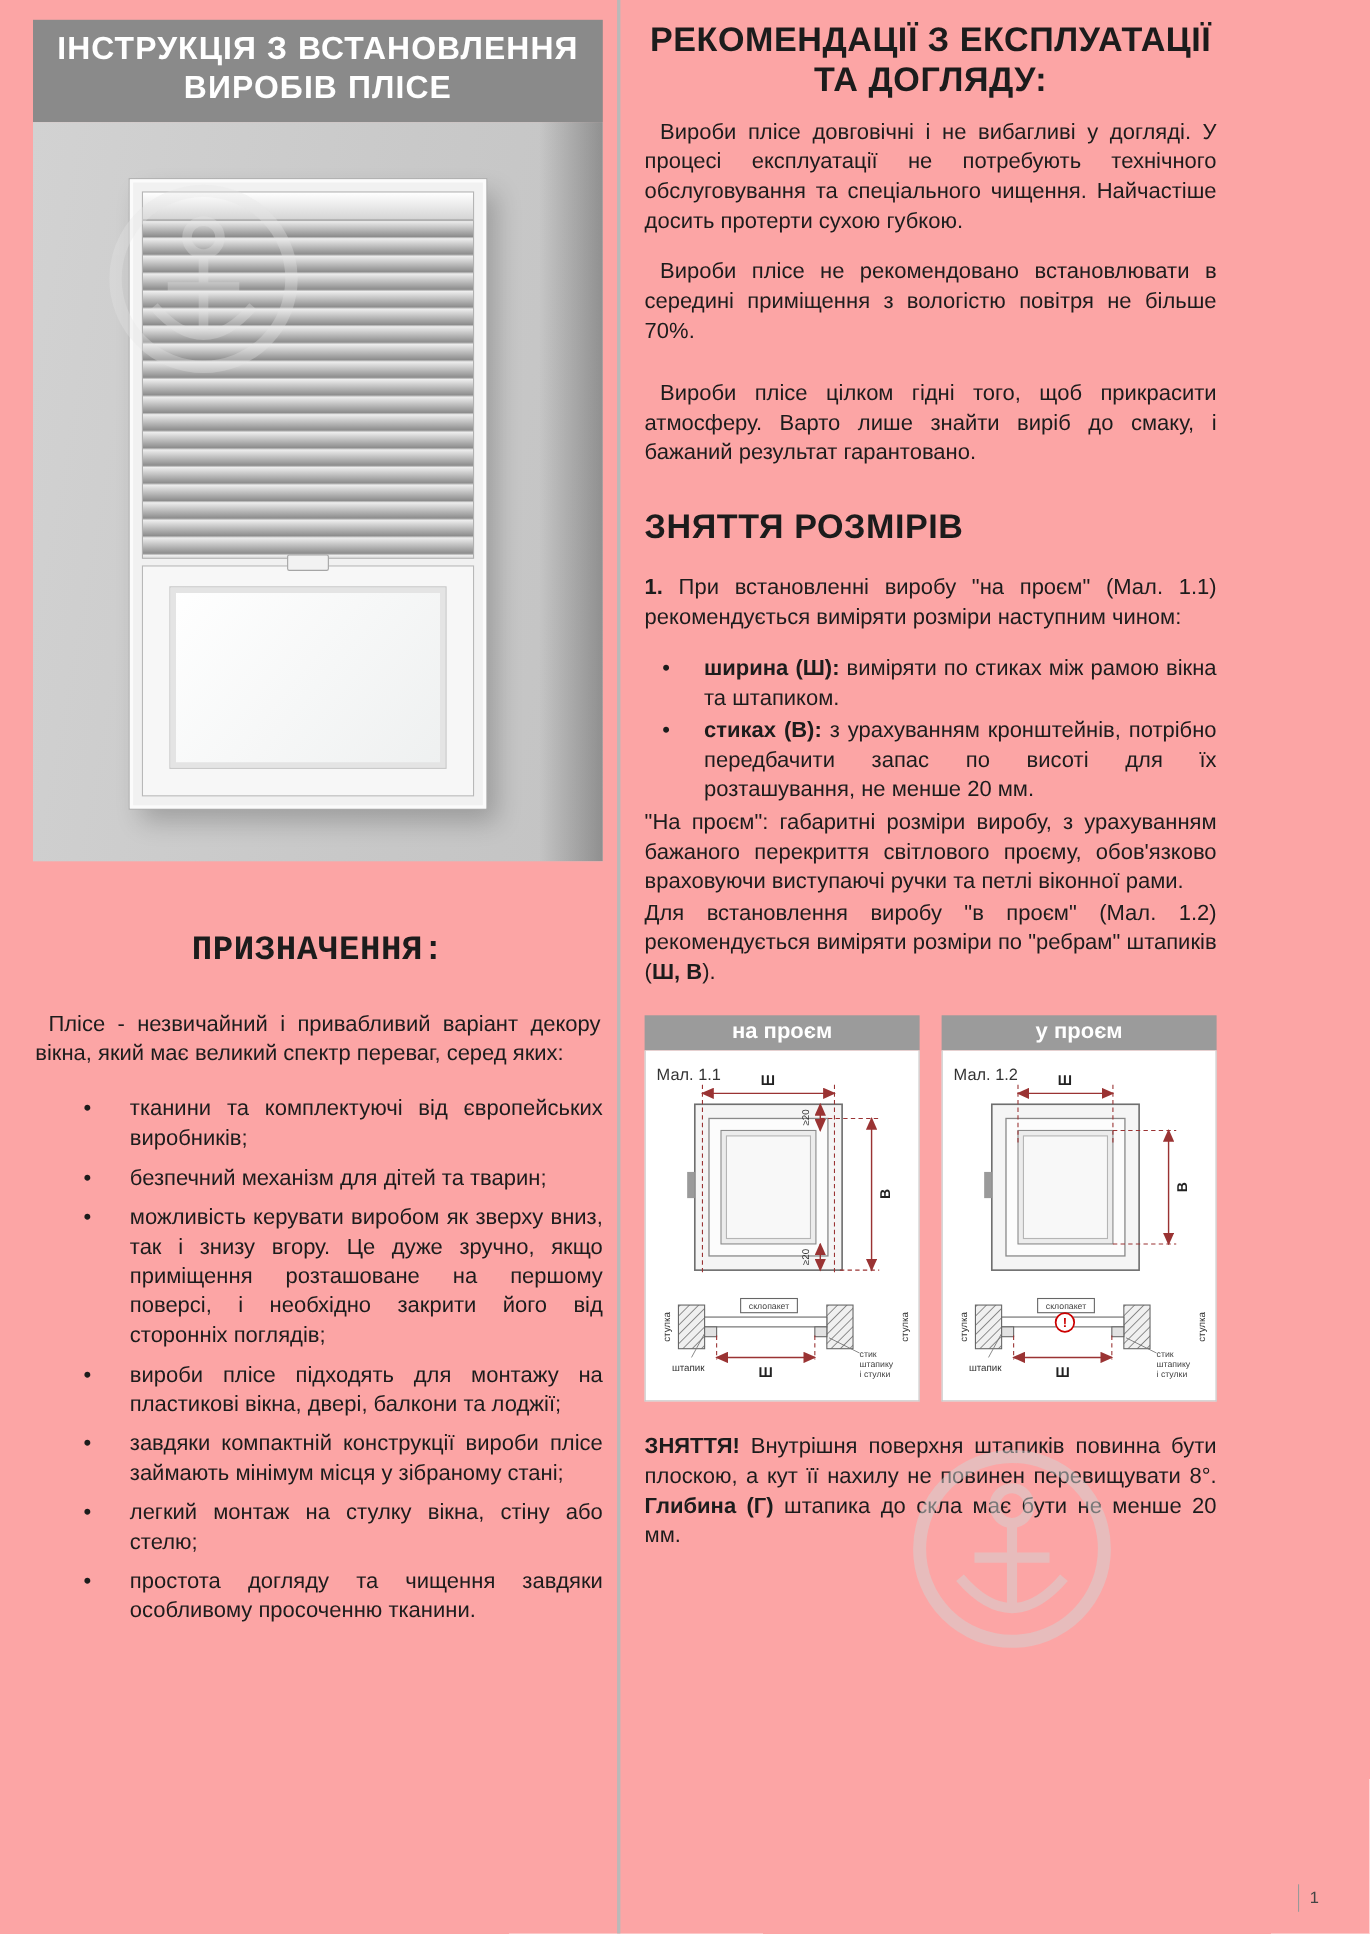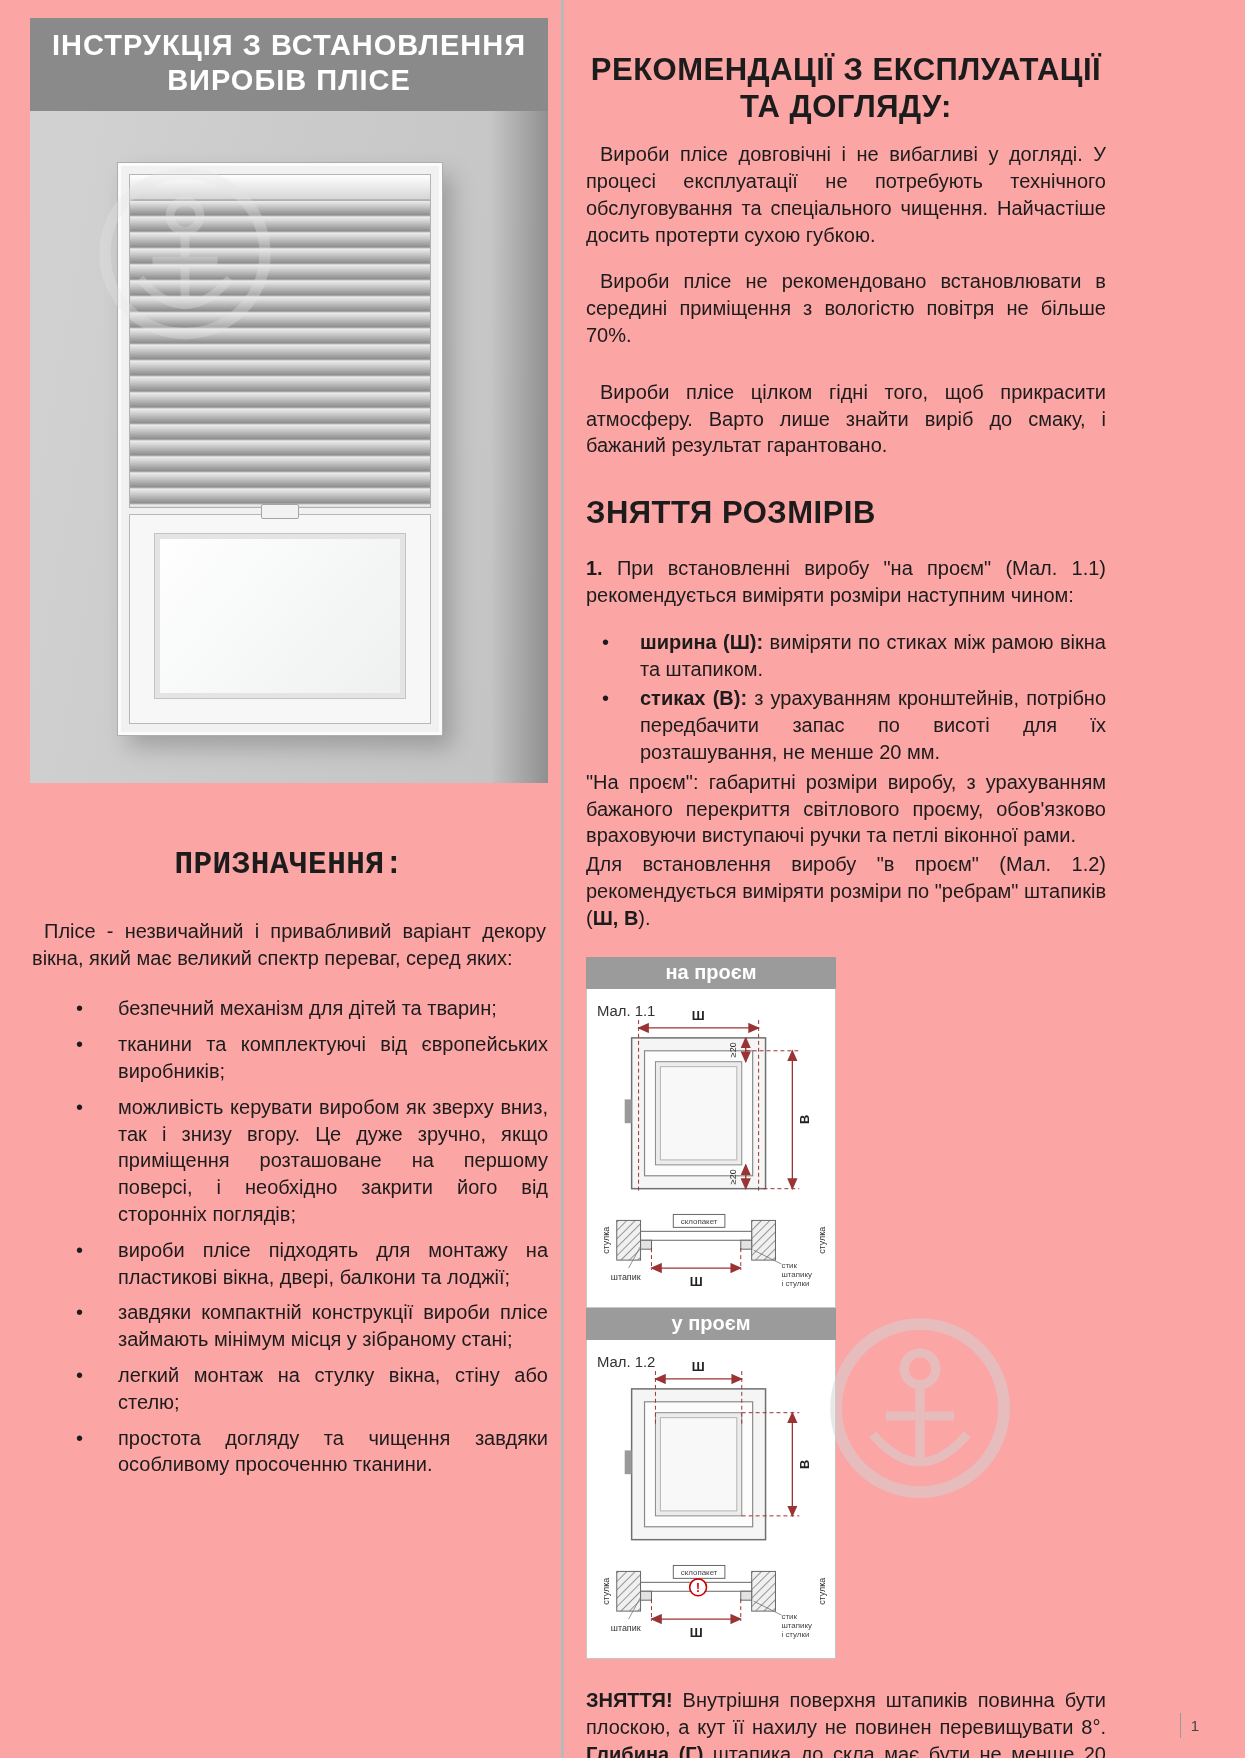--- a/index.html
+++ b/index.html
@@ -33,31 +33,31 @@
 
   .bodytext{font-size:20px;line-height:1.34;text-align:justify;}
   .h-purpose{margin-top:64px;text-align:center;font-size:31px;font-weight:bold;letter-spacing:.5px;font-family:Liberation Mono, monospace;}
   .purpose-intro{margin:36px 2px 0;text-indent:12px;}
   .purpose-list{list-style:none;margin:24px 0 0;padding:0;}
   .purpose-list li{position:relative;padding-left:88px;margin:9px 0;}
   .purpose-list li::before{content:"\2022";position:absolute;left:46px;top:0;}
 
   
   .col-right{position:absolute;left:586px;top:18px;width:520px;}
-  .h-care{font-size:31px;font-weight:bold;text-align:center;line-height:1.18;letter-spacing:.5px;margin-top:34px;}
+  .h-care{font-size:31px;font-weight:bold;text-align:center;line-height:1.18;letter-spacing:.5px;}
   .h-care span{display:block;}
   .care-p{margin-top:16px;text-indent:14px;}
   .care-p.sp{margin-top:30px;}
   .h-measuring{font-size:31px;font-weight:bold;margin-top:36px;letter-spacing:.5px;}
   .step-p{margin-top:24px;}
   .measure-list{list-style:none;margin:2px 0 0;padding:0;}
   .measure-list li{position:relative;padding-left:54px;margin:3px 0;}
   .measure-list li::before{content:"\2022";position:absolute;left:16px;top:0;}
   .flow-p{margin:2px 0 0;}
-  .diagrams{display:flex;justify-content:space-between;margin-top:26px;flex-direction:column;}
+  .diagrams{display:flex;justify-content:space-between;margin-top:26px;}
   .diagram{width:250px;}
   .diagram-header{background:#9b9b9b;color:#ffffff;font-weight:bold;font-size:20px;text-align:center;padding:4px 0 5px;}
   .diagram-body{border:1px solid #c6c6c6;border-top:none;height:318px;background:#ffffff;}
   svg.diag{display:block;width:100%;height:100%;font-family:"Liberation Sans",sans-serif;}
   .attention{margin-top:28px;}
   b,strong{font-weight:bold;}
   .pagenum{position:absolute;right:46px;bottom:20px;font-size:15px;color:#444;
            border-left:1px solid #999;padding:4px 0 4px 10px;}
 
   
@@ -120,22 +120,22 @@
           <line x1="80" y1="72" x2="80" y2="132" stroke="currentColor" stroke-width="7"></line>
           <line x1="54" y1="96" x2="106" y2="96" stroke="currentColor" stroke-width="7"></line>
           <path d="M44,110 Q80,152 116,110" fill="none" stroke="currentColor" stroke-width="7"></path>
         </svg>
       </div>
     </div>
 
     <div class="h-purpose">ПРИЗНАЧЕННЯ:</div>
     <p class="bodytext purpose-intro">Плісе - незвичайний і привабливий варіант декору вікна, який має великий спектр переваг, серед яких:</p>
     <ul class="purpose-list bodytext">
+      <li><span>тканини та комплектуючі від європейських виробників;</span></li>
       <li><span>безпечний механізм для дітей та тварин;</span></li>
-      <li><span>тканини та комплектуючі від європейських виробників;</span></li>
       <li><span>можливість керувати виробом як зверху вниз, так і знизу вгору. Це дуже зручно, якщо приміщення розташоване на першому поверсі, і необхідно закрити його від сторонніх поглядів;</span></li>
       <li><span>вироби плісе підходять для монтажу на пластикові вікна, двері, балкони та лоджії;</span></li>
       <li><span>завдяки компактній конструкції вироби плісе займають мінімум місця у зібраному стані;</span></li>
       <li><span>легкий монтаж на стулку вікна, стіну або стелю;</span></li>
       <li><span>простота догляду та чищення завдяки особливому просоченню тканини.</span></li>
     </ul>
   </div>
 
   <div class="col-right">
     <div class="h-care">

